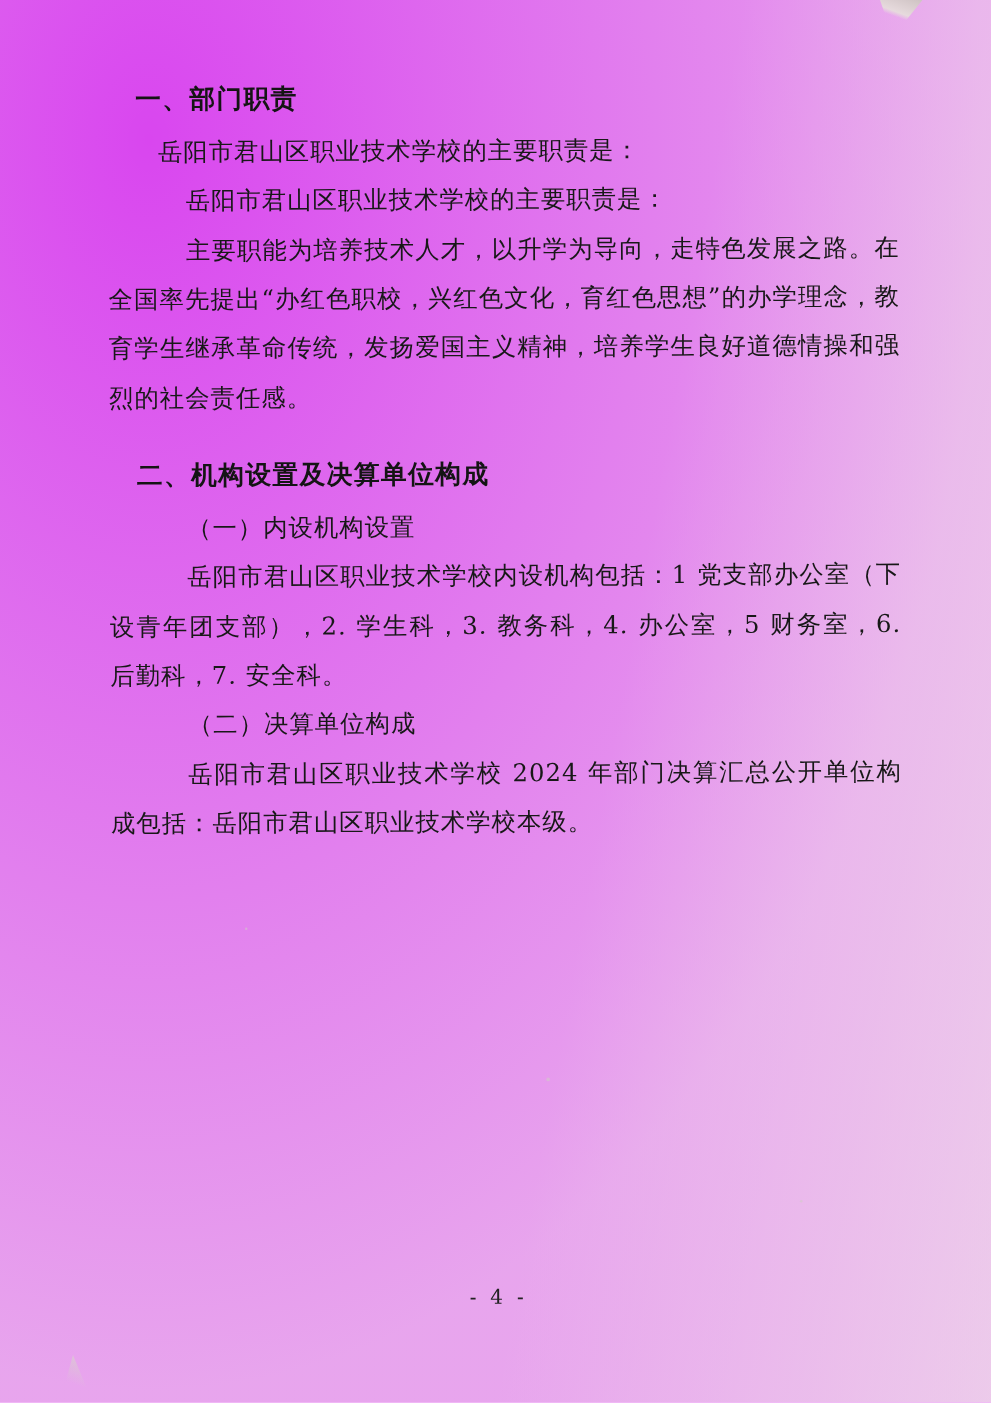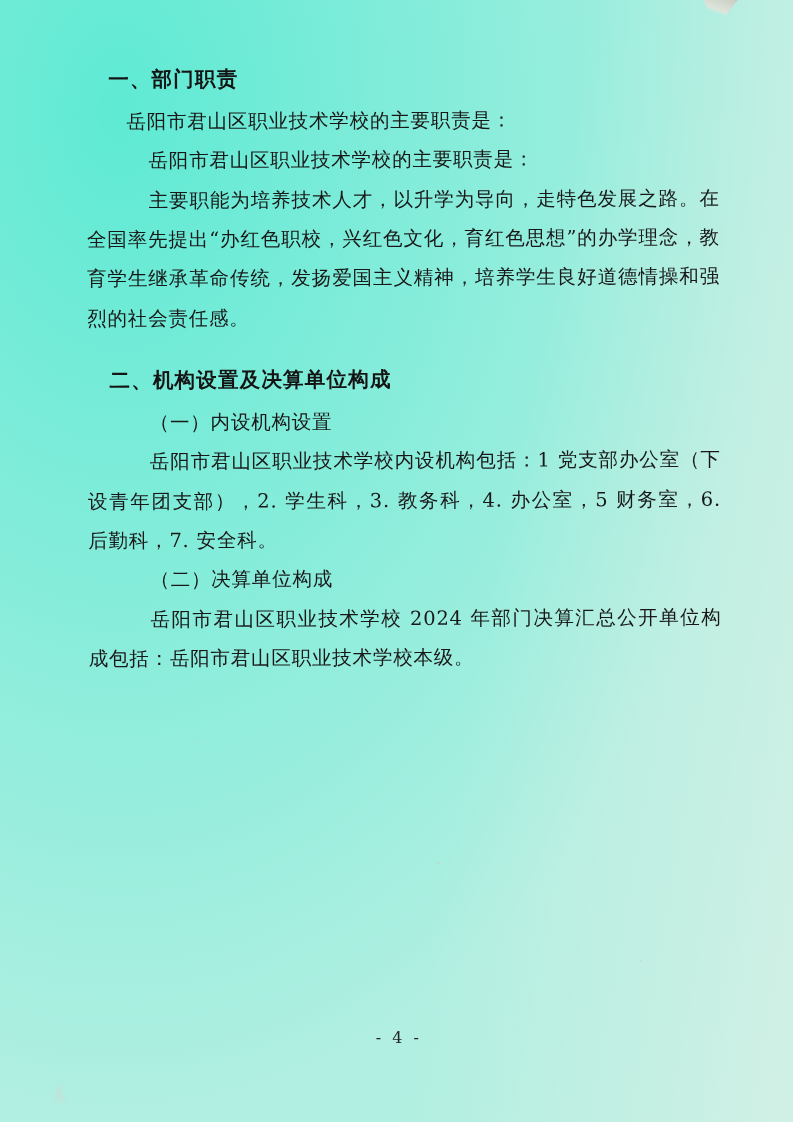--- a/index.html
+++ b/index.html
@@ -13,21 +13,21 @@
     position: relative;
     overflow: hidden;
     font-family: "DejaVu Serif", "Liberation Serif", serif;
     color: #171717;
   }
 
   
   .page {
     position: absolute;
     inset: 0;
-    background: #5eead4;
+    background: #d946ef;
   }
   .scan-tint {
     position: absolute;
     inset: 0;
     background:
       radial-gradient(ellipse at 15% 10%, rgba(250,250,245,0.0) 0%, rgba(244,243,236,0.55) 70%),
       linear-gradient(100deg, rgba(255,255,255,0) 60%, rgba(238,236,228,0.5) 100%);
     pointer-events: none;
   }
   .corner-mark {

